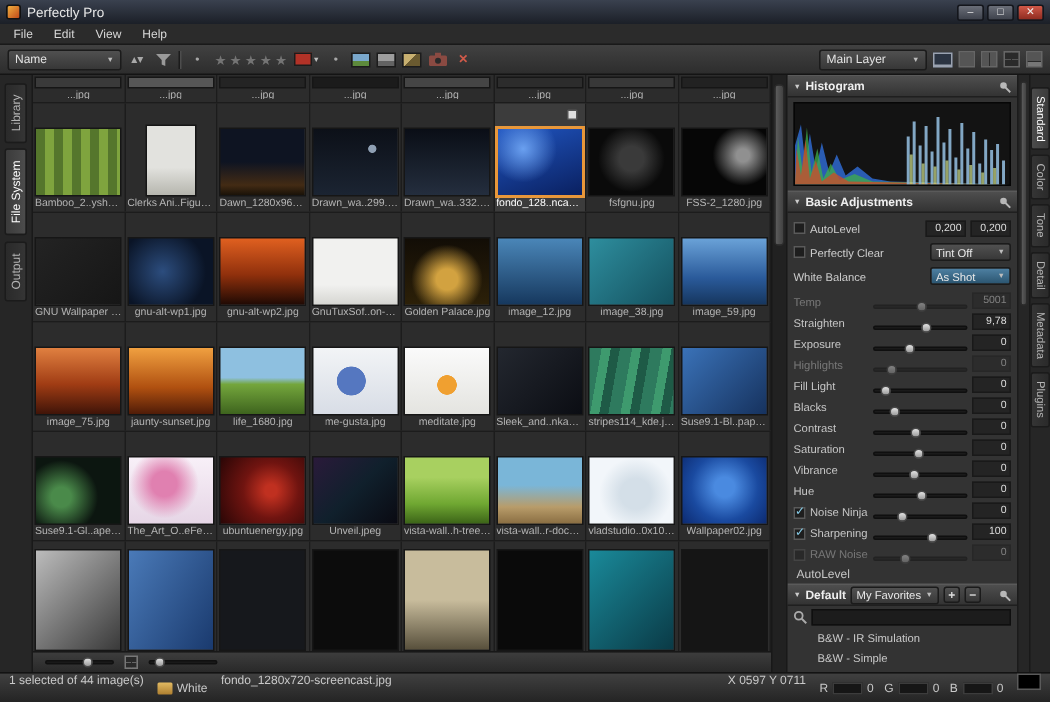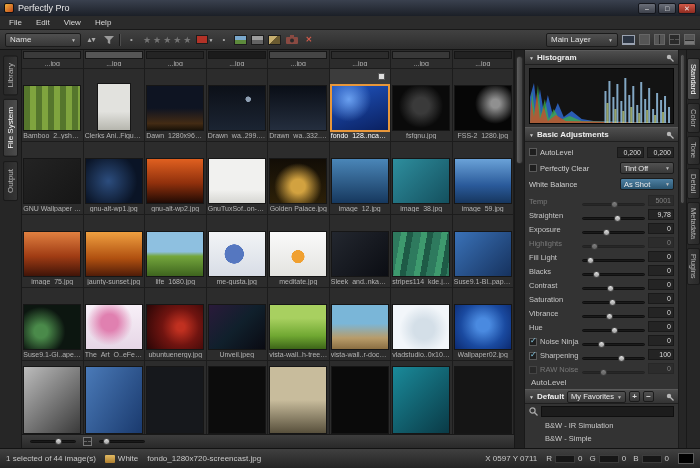--- a/index.html
+++ b/index.html
@@ -97,21 +97,21 @@
 .kw{padding:4px 2px 2px;color:#c6c6c6;font-size:8px}
 .psearch{display:flex;align-items:center;gap:3px;padding:2px 4px;flex:0 0 auto}
 .psearch input{flex:1;height:11px;background:#1c1c1c;border:1px solid #0f0f0f;color:#ddd;font-size:7px;padding:0 3px;outline:none}
 .prow{display:flex;align-items:center;gap:3px;height:13px;padding:0 5px;color:#c9c9c9;font-size:7.5px;white-space:nowrap;overflow:hidden}
 .prow.folder.sel{background:linear-gradient(#48729f,#2b4d76);color:#fff}
 .prow.child{padding-left:20px}
 .ficon{width:9px;height:7px;background:linear-gradient(#e2ba62,#ae7f30);border-radius:1px;flex:0 0 auto}
 .tarrow{font-size:6px;color:#ddd}
 .pbtn{width:11px;height:11px;border:1px solid #1b1b1b;border-radius:2px;background:linear-gradient(#505050,#373737);color:#ddd;font-size:8px;line-height:9px;text-align:center}
 
-.statusbar{height:20px;background:linear-gradient(#404040,#242424);border-top:1px solid #131313;display:flex;align-items:center;gap:9px;padding:0 6px;font-size:8px;color:#c9c9c9;flex:0 0 auto}
+.statusbar{height:20px;background:linear-gradient(#404040,#242424);border-top:1px solid #131313;display:flex;gap:9px;padding:0 6px;font-size:8px;color:#c9c9c9;flex:0 0 auto}
 .chip{display:flex;align-items:center;gap:3px}
 .foldicon{width:10px;height:8px;background:linear-gradient(#e2ba62,#ae7f30);border-radius:1px}
 .rgbwrap{display:flex;align-items:center;gap:7px}
 .rgb{display:flex;align-items:center;gap:3px}
 .meter{width:20px;height:8px;background:#161616;border:1px solid #3c3c3c}
 .blackswatch{width:16px;height:11px;background:#000;border:1px solid #5a5a5a}
 svg{display:block}
 </style>
 </head>
 <body>

